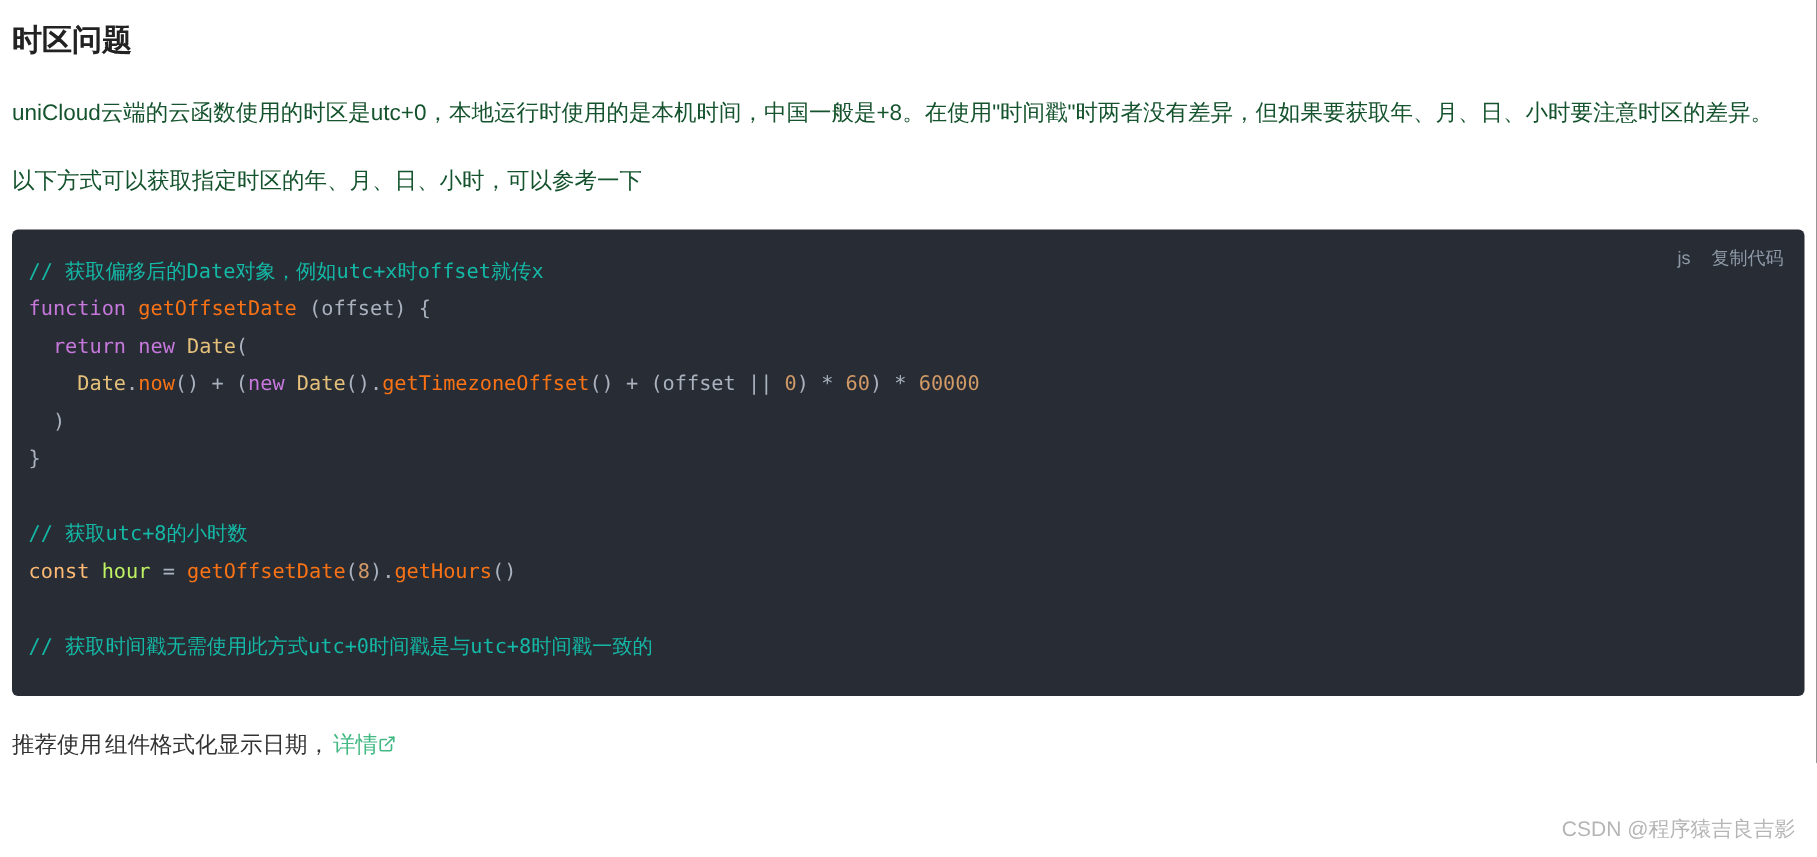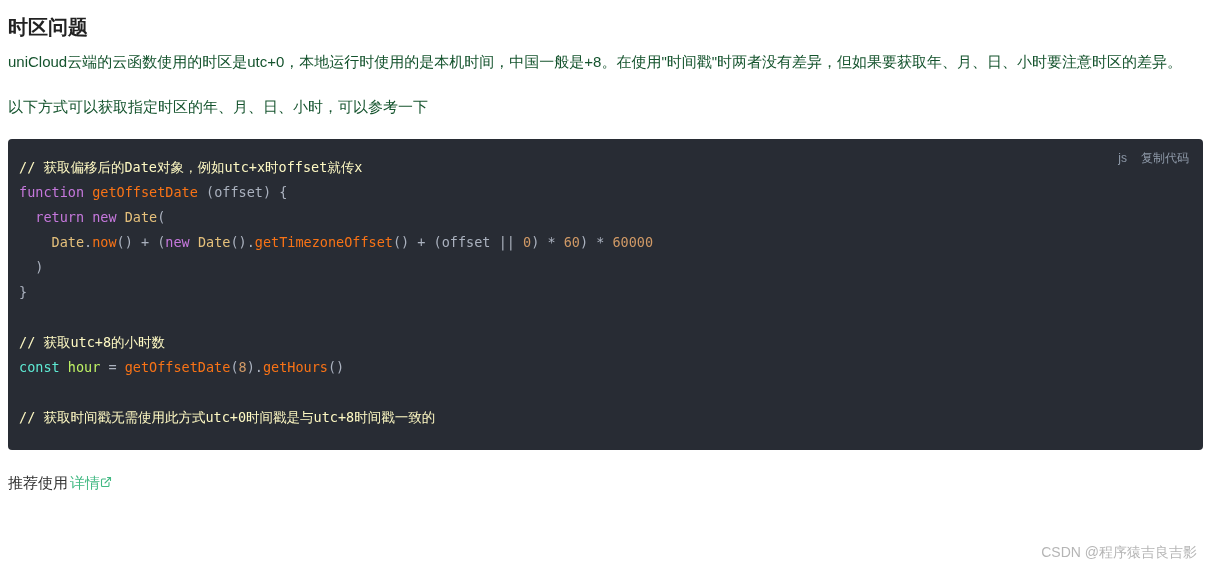--- a/index.html
+++ b/index.html
@@ -9,21 +9,21 @@
     color: #333;
     font-size: 15px;
     line-height: 1.7;
     padding: 10px 8px;
     width: 1211px;
   }
   .heading {
     font-size: 20px;
     font-weight: 700;
     color: #222;
-    margin-bottom: 4px;
+    margin-bottom: 18px;
   }
   .para {
     color: #14532d;
     margin-bottom: 16px;
     line-height: 1.9;
   }
   .code-block {
     background: #282c34;
     border-radius: 4px;
     padding: 16px 18px 20px 11px;
@@ -39,29 +39,29 @@
     position: absolute;
     top: 8px;
     right: 14px;
     color: #8e99a8;
     font-size: 12px;
     display: flex;
     gap: 14px;
     font-family: -apple-system, sans-serif;
   }
   .code-header span { cursor: pointer; }
-  .tok-comment { color: #fef9c3; font-style: normal; }
+  .tok-comment { color: #14b8a6; font-style: normal; }
   .tok-keyword { color: #c678dd; }
   .tok-func    { color: #f97316; }
   .tok-fn-name { color: #e5c07b; }
   .tok-param   { color: #abb2bf; }
   .tok-text    { color: #abb2bf; }
   .tok-num     { color: #d19a66; }
   .tok-op      { color: #abb2bf; }
-  .tok-const   { color: #5eead4; }
+  .tok-const   { color: #fdba74; }
   .tok-var     { color: #bef264; }
   pre { white-space: pre; }
   .footer-line {
     color: #333;
     display: flex;
     align-items: center;
     flex-wrap: wrap;
     gap: 2px;
   }
   .inline-code {
@@ -113,20 +113,21 @@
 <span class="tok-text">}</span>
 
 <span class="tok-comment">// 获取utc+8的小时数</span>
 <span class="tok-const">const</span> <span class="tok-var">hour</span> <span class="tok-op">=</span> <span class="tok-func">getOffsetDate</span><span class="tok-text">(</span><span class="tok-num">8</span><span class="tok-text">).</span><span class="tok-func">getHours</span><span class="tok-text">()</span>
 
 <span class="tok-comment">// 获取时间戳无需使用此方式utc+0时间戳是与utc+8时间戳一致的</span></pre>
 </div>
 
 <p class="footer-line">
   <span>推荐使用 </span>
+  <span> 组件格式化显示日期，</span>
   <a class="link">
     <span>详情</span>
     <svg class="ext-icon" viewBox="0 0 24 24" fill="none" stroke="#42b983" stroke-width="2.2" stroke-linecap="round" stroke-linejoin="round">
       <path d="M18 13v6a2 2 0 0 1-2 2H5a2 2 0 0 1-2-2V8a2 2 0 0 1 2-2h6"></path>
       <polyline points="15 3 21 3 21 9"></polyline>
       <line x1="10" y1="14" x2="21" y2="3"></line>
     </svg>
   </a>
 </p>
 

